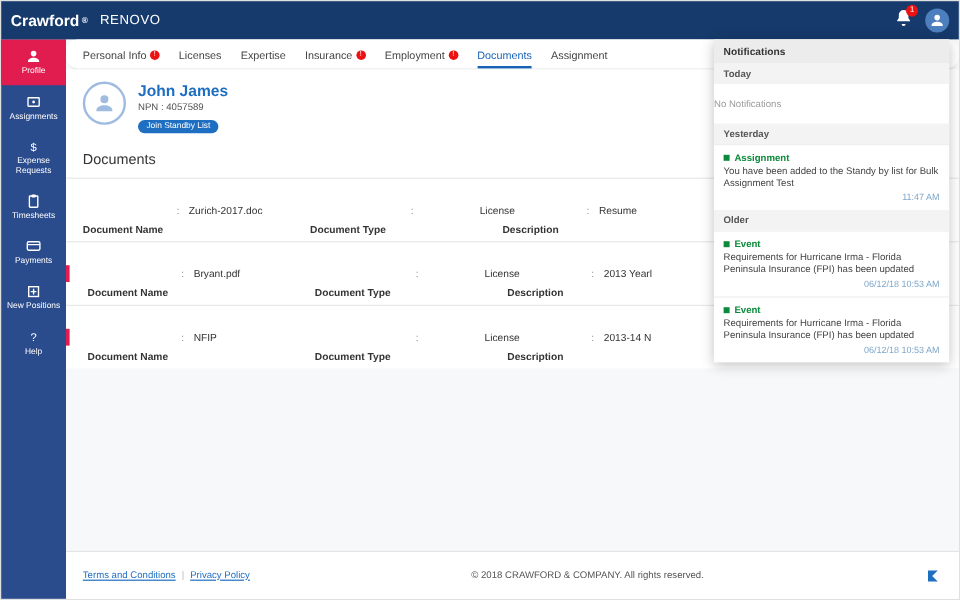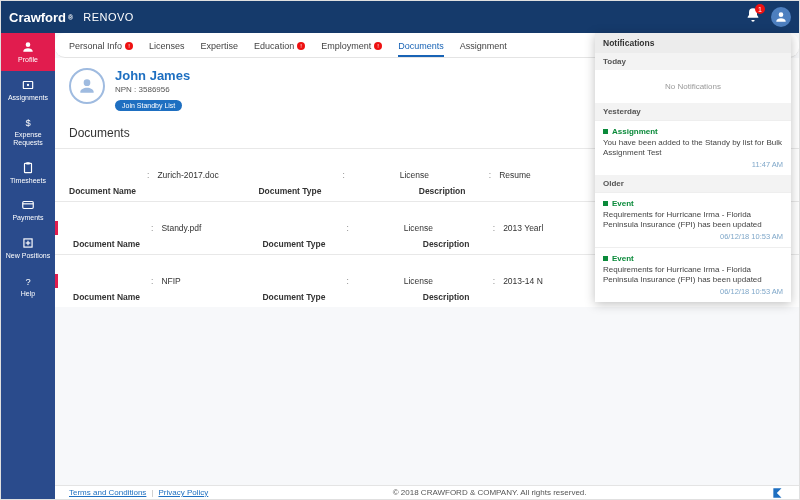--- a/index.html
+++ b/index.html
@@ -38,29 +38,29 @@
 .doc-row { display:flex; align-items:center; font-size:8.5px; color:#333; border-top:1px solid #e8e8e8; padding:5px 14px; gap:6px; }
 .doc-row .lbl { font-weight:700;margin-top:32px; }
 .doc-row .colon { color:#888; margin:0 2px; }
 .doc-row .cell-a { width:70px; }
 .doc-row .cell-b { width:95px; }
 .doc-row .cell-c { width:76px; }
 .doc-row .cell-d { width:60px;padding-left:47px; }
 .doc-row .cell-e { width:62px; }
 .doc-row .cell-f { flex:1; white-space:nowrap; overflow:hidden; }
 .red-bar { width:3px; height:14px; background:#e11c4e; margin-left:-14px; margin-right:9px; }
-.footer { height:14px; background:#fff; border-top:1px solid #e4e4e4; display:flex; align-items:center; font-size:8px; color:#1e6fc1; padding:0 14px; }
+.footer { height:40px; background:#fff; border-top:1px solid #e4e4e4; display:flex; align-items:center; font-size:8px; color:#1e6fc1; padding:0 14px; }
 .footer a { text-decoration:underline; cursor:pointer; }
 .footer .sep { color:#bbb; margin:0 5px; }
 .footer .copy { flex:1; text-align:center; color:#555; }
 .footer .ric { width:14px; height:14px; }
 .notif-panel { position:absolute; top:0; right:8px; width:196px; background:#fff; box-shadow:0 2px 10px rgba(0,0,0,0.25); font-size:8.5px; color:#333; z-index:50; }
 .notif-panel .np-hdr { background:#ececec; padding:5px 8px; font-weight:600; }
 .notif-panel .np-sub { background:#f3f3f3; padding:4px 8px; font-size:8px; color:#555; font-weight:600; }
-.notif-panel .np-empty { text-align:center; color:#9a9a9a; padding:12px 0; font-size:8px; }
+.notif-panel .np-empty { text-align:left; color:#9a9a9a; padding:12px 0; font-size:8px; }
 .notif-panel .np-item { padding:6px 8px; border-top:1px solid #eee; }
 .np-tag { color:#0a8a3a; font-size:8px; font-weight:600; display:flex; align-items:center; gap:4px; }
 .np-tag::before { content:''; width:5px; height:5px; background:#0a8a3a; display:inline-block; }
 .np-text { font-size:8px; color:#444; margin-top:2px; line-height:1.25; }
 .np-time { text-align:right; font-size:7.5px; color:#7fa7c9; margin-top:2px; }
 </style>
 </head>
 <body>
 
 <div class="app">
@@ -141,21 +141,21 @@
             <span>Personal Info</span>
             <span class="alert-dot">!</span>
           </div>
         <div class="tab">
             <span>Licenses</span>
           </div>
         <div class="tab">
             <span>Expertise</span>
           </div>
         <div class="tab">
-            <span>Education</span>
+            <span>Insurance</span>
             <span class="alert-dot">!</span>
           </div>
         <div class="tab">
             <span>Employment</span>
             <span class="alert-dot">!</span>
           </div>
         <div class="tab active">
             <span>Documents</span>
           </div>
         <div class="tab">
@@ -164,21 +164,21 @@
       </div>
 
       <div class="profile-head">
         <div class="avatar-lg">
           <svg viewBox="0 0 24 24">
               <path d="M12 12a4 4 0 1 0-4-4 4 4 0 0 0 4 4zm0 2c-4 0-8 2-8 5v1h16v-1c0-3-4-5-8-5z"></path>
             </svg>
         </div>
         <div>
           <div class="person-name">John James</div>
-          <div class="npn">NPN : 3586956</div>
+          <div class="npn">NPN : 4057589</div>
           <button class="standby-btn">Join Standby List</button>
         </div>
         <div class="avail">Availab</div>
       </div>
 
       <div class="section-title">Documents</div>
 
       <div class="doc-rows">
         <div class="doc-row">
           <span class="lbl cell-a">Document Name</span>
@@ -188,21 +188,21 @@
             <span class="colon">:</span>
           <span class="cell-d">License</span>
           <span class="lbl cell-e">Description</span>
             <span class="colon">:</span>
           <span class="cell-f">Resume</span>
         </div>
         <div class="doc-row">
           <div class="red-bar"></div>
           <span class="lbl cell-a">Document Name</span>
             <span class="colon">:</span>
-          <span class="cell-b">Standy.pdf</span>
+          <span class="cell-b">Bryant.pdf</span>
           <span class="lbl cell-c">Document Type</span>
             <span class="colon">:</span>
           <span class="cell-d">License</span>
           <span class="lbl cell-e">Description</span>
             <span class="colon">:</span>
           <span class="cell-f">2013 Yearl</span>
         </div>
         <div class="doc-row">
           <div class="red-bar"></div>
           <span class="lbl cell-a">Document Name</span>

